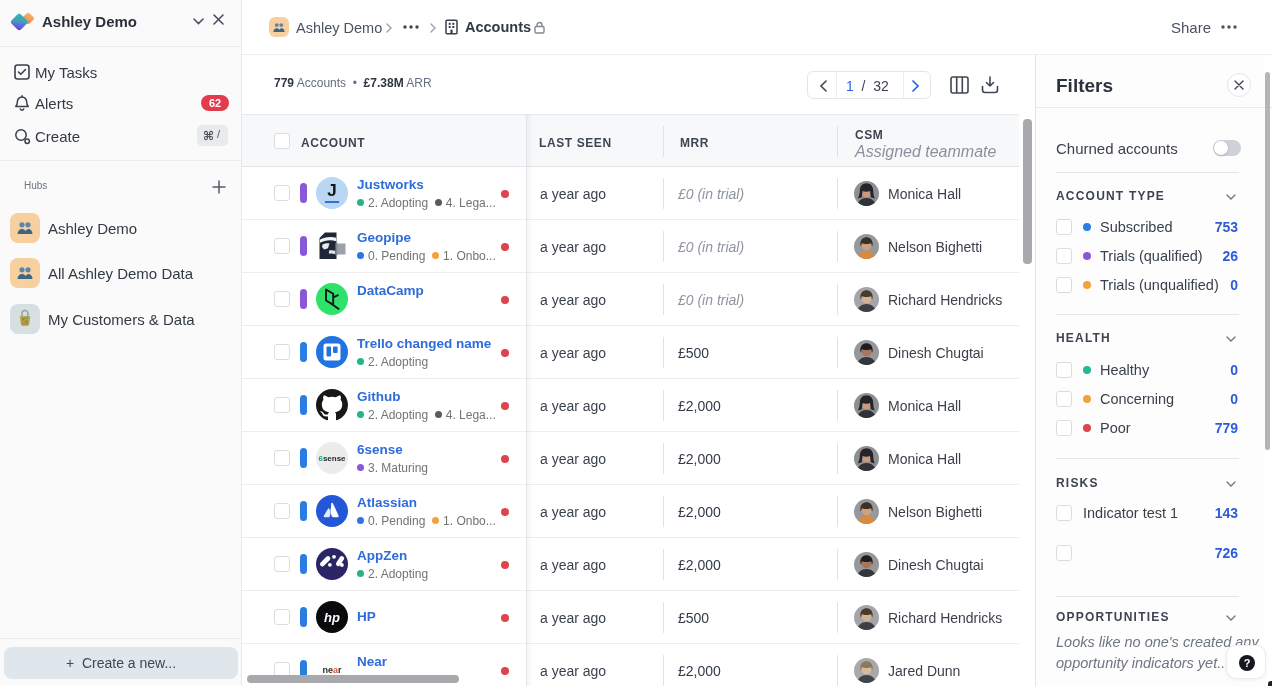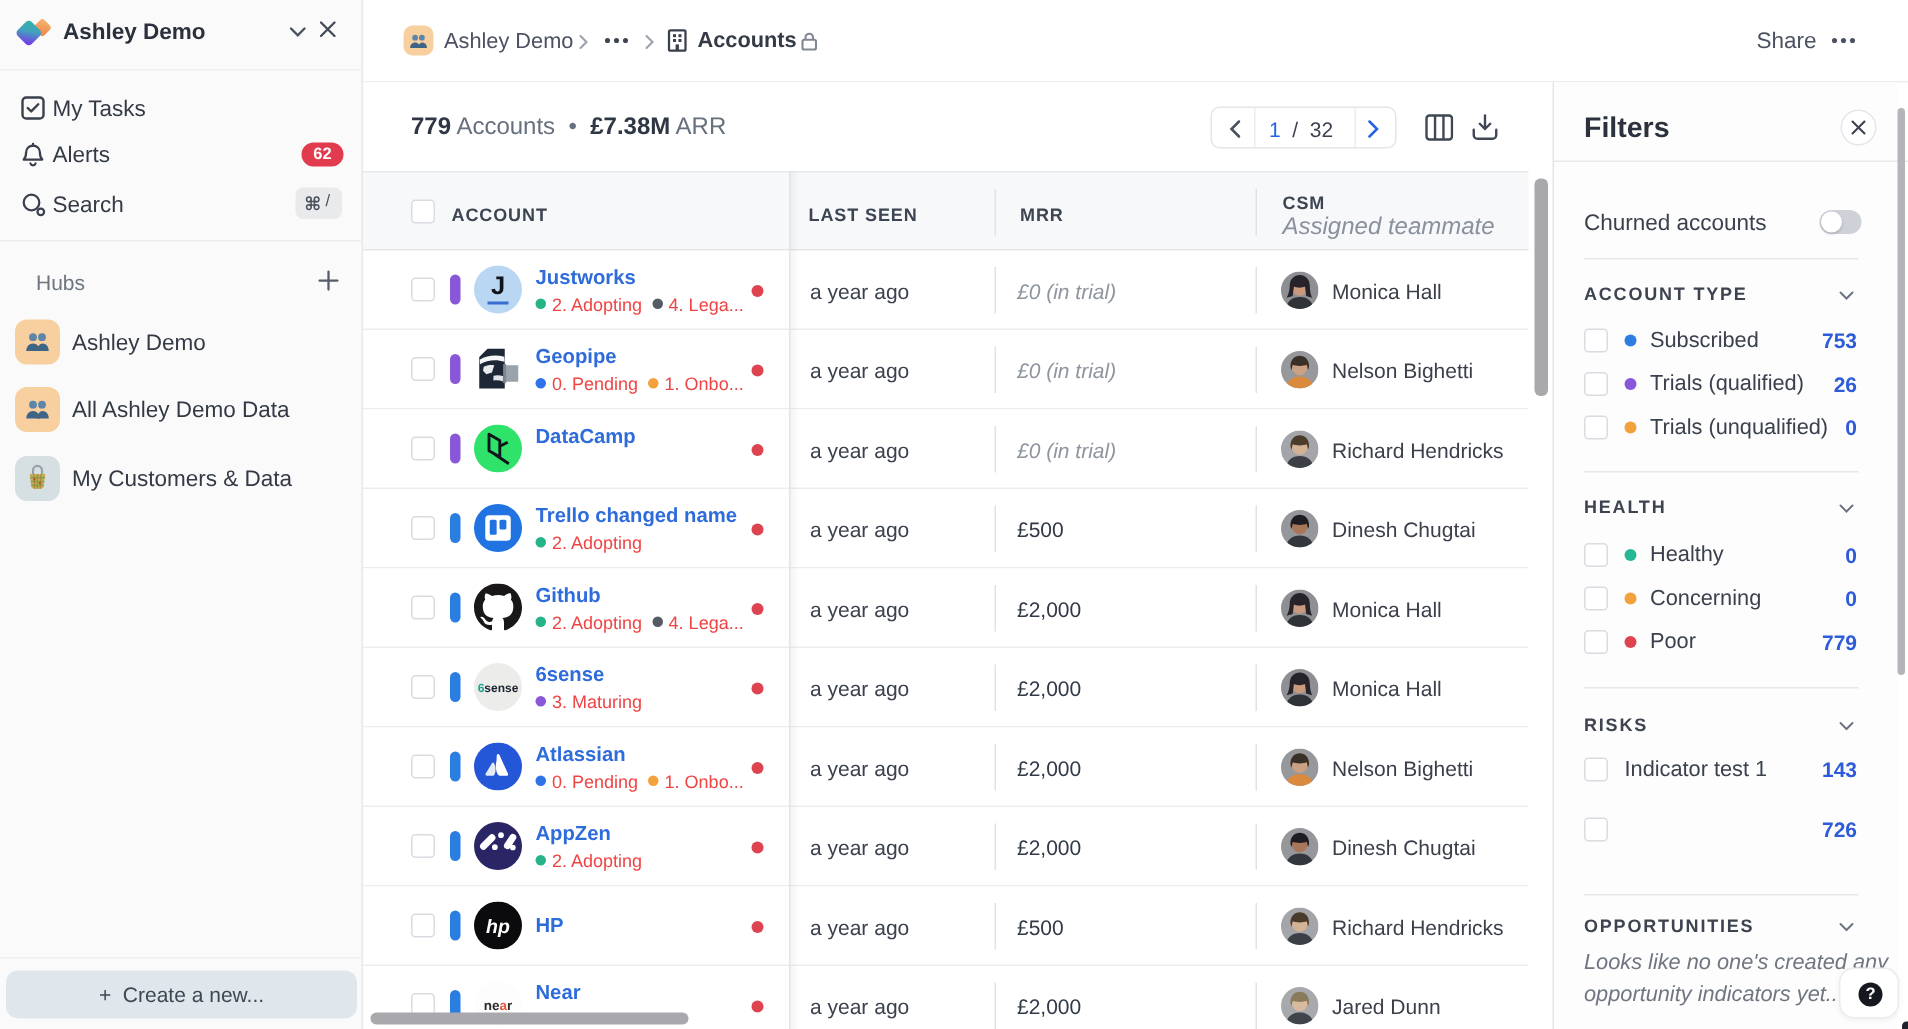--- a/index.html
+++ b/index.html
@@ -21,21 +21,21 @@
 
 
 #main { left:242px; top:55px; width:793px; height:631px; background:#fff; overflow:hidden; }
 #theader { left:0; top:59px; width:777px; height:53px; background:#f7f8f9; border-top:1px solid #e7e9eb; border-bottom:1px solid #e3e5e8; }
 .hcol { font-size:12px; font-weight:700; letter-spacing:0.6px; color:#3d4553; }
 .row { left:0; width:777px; height:53px; border-bottom:1px solid #ededf0; background:#fff; }
 .cbox { width:16px; height:16px; border:1px solid #d9dce1; border-radius:3px; background:#fff; }
 .bar { width:7px; height:20px; border-radius:4px; }
 .logo { width:32px; height:32px; border-radius:50%; }
 .aname { font-size:13.5px; font-weight:700; color:#2e6bdb; }
-.astat { font-size:12px; color:#ef4444; white-space:nowrap; }
+.astat { font-size:12px; color:#737373; white-space:nowrap; }
 .sdot { display:inline-block; width:7px; height:7px; border-radius:50%; margin-right:4px; position:relative; top:-1px; }
 .reddot { width:8px; height:8px; border-radius:50%; background:#dd4450; }
 .seen { font-size:14px; color:#3b424d; }
 .mrr { font-size:14px; color:#323947; }
 .mrrtrial { font-size:14px; font-style:italic; color:#8f959f; }
 .csmname { font-size:14px; color:#3a3f49; }
 .coldiv { width:1px; height:31px; background:#e0e2e6; }
 .pinned-edge { left:284px; top:59px; width:1px; height:572px; background:#e2e4e7; }
 
 
@@ -91,34 +91,34 @@
       <path d="M6.3 14a1.8 1.8 0 0 0 3.4 0" fill="none" stroke="#39404c" stroke-width="1.5" stroke-linecap="round"></path>
       <path d="M8 0.8v1.4" stroke="#39404c" stroke-width="1.5" stroke-linecap="round"></path>
     </svg>
   <div class="abs navtxt" style="left:35px; top:95px;">Alerts</div>
   <div class="abs" style="left:201px; top:95px; width:28px; height:16px; background:#e23b4e; border-radius:8px; color:#fff; font-size:11px; font-weight:700; text-align:center; line-height:16px;">62</div>
 
   <svg class="abs" style="left:14px; top:128px;" width="17" height="17" viewBox="0 0 17 17">
       <circle cx="7" cy="7" r="5.2" fill="none" stroke="#39404c" stroke-width="1.5"></circle>
       <circle cx="13.2" cy="13.2" r="2.2" fill="none" stroke="#39404c" stroke-width="1.5"></circle>
     </svg>
-  <div class="abs navtxt" style="left:35px; top:128px;">Search</div>
+  <div class="abs navtxt" style="left:35px; top:128px;">Create</div>
   <div class="abs" style="left:197px; top:125px; width:31px; height:21px; background:#e9eaec; border-radius:5px;">
     <svg class="abs" style="left:6px; top:5px;" width="11" height="11" viewBox="0 0 12 12">
         <path d="M3.2 4.8h5.6M3.2 7.2h5.6M4.8 3.2v5.6M7.2 3.2v5.6" stroke="#4d545f" stroke-width="1.1"></path>
         <circle cx="3.2" cy="3.2" r="1.7" fill="none" stroke="#4d545f" stroke-width="1.1"></circle>
         <circle cx="8.8" cy="3.2" r="1.7" fill="none" stroke="#4d545f" stroke-width="1.1"></circle>
         <circle cx="3.2" cy="8.8" r="1.7" fill="none" stroke="#4d545f" stroke-width="1.1"></circle>
         <circle cx="8.8" cy="8.8" r="1.7" fill="none" stroke="#4d545f" stroke-width="1.1"></circle>
       </svg>
     <div class="abs" style="left:20px; top:3px; font-size:11px; color:#4d545f;">/</div>
   </div>
   <div class="abs" style="left:0; top:160px; width:242px; height:1px; background:#ededee;"></div>
 
-  <div class="abs" style="left:24px; top:180px; font-size:14px; color:#6d7581;">Hubs</div>
+  <div class="abs" style="left:24px; top:180px; font-size:10px; color:#6d7581;">Hubs</div>
   <svg class="abs" style="left:212px; top:180px;" width="14" height="14" viewBox="0 0 14 14">
       <path d="M7 1v12M1 7h12" stroke="#555c68" stroke-width="1.5" stroke-linecap="round"></path>
     </svg>
 
   <div class="abs hubicon" style="left:10px; top:213px; background:#f8cf9f;"></div>
   <svg class="abs" style="left:17px; top:221px;" width="16" height="14" viewBox="0 0 16 14">
       <circle cx="5" cy="3.8" r="2.6" fill="#5d86a8"></circle>
       <circle cx="11" cy="3.8" r="2.6" fill="#5d86a8"></circle>
       <path d="M0.5 13c0-3 2-5 4.5-5s4.5 2 4.5 5z" fill="#3f6586"></path>
       <path d="M7.6 13c.3-2.6 1.7-5 3.9-5 2.2 0 4 2 4 5z" fill="#3f6586"></path>
@@ -185,21 +185,21 @@
   <div class="abs" style="left:929px; top:19px; font-size:15px; color:#4a5160;">Share</div>
   <svg class="abs" style="left:979px; top:25px;" width="16" height="4" viewBox="0 0 16 4">
       <circle cx="2" cy="2" r="1.7" fill="#4a5160"></circle>
       <circle cx="8" cy="2" r="1.7" fill="#4a5160"></circle>
       <circle cx="14" cy="2" r="1.7" fill="#4a5160"></circle>
     </svg>
 </div>
 
 <div class="abs" id="main">
 
-  <div class="abs" style="left:32px; top:21px; font-size:16px; color:#67707e;">
+  <div class="abs" style="left:32px; top:21px; font-size:12px; color:#67707e;">
     <span style="font-weight:700; color:#2f3644;">779</span> Accounts&nbsp; <span style="color:#67707e;">•</span>&nbsp; <span style="font-weight:700; color:#2f3644;">£7.38M</span> ARR
   </div>
   <div class="abs" style="left:565px; top:16px; width:124px; height:28px; background:#fff; border:1px solid #e3e5e8; border-radius:6px;">
     <svg class="abs" style="left:11px; top:8px;" width="8" height="12" viewBox="0 0 8 12">
         <path d="M7 1L2 6l5 5" fill="none" stroke="#49505c" stroke-width="1.7" stroke-linecap="round"></path>
       </svg>
     <div class="abs" style="left:28px; top:0; width:1px; height:26px; background:#ebedef;"></div>
     <div class="abs" style="left:38px; top:6px; font-size:14px; color:#3c434e;"><span style="color:#2563e4;">1</span> &nbsp;/&nbsp; 32</div>
     <div class="abs" style="left:95px; top:0; width:1px; height:26px; background:#ebedef;"></div>
     <svg class="abs" style="left:104px; top:8px;" width="8" height="12" viewBox="0 0 8 12">

